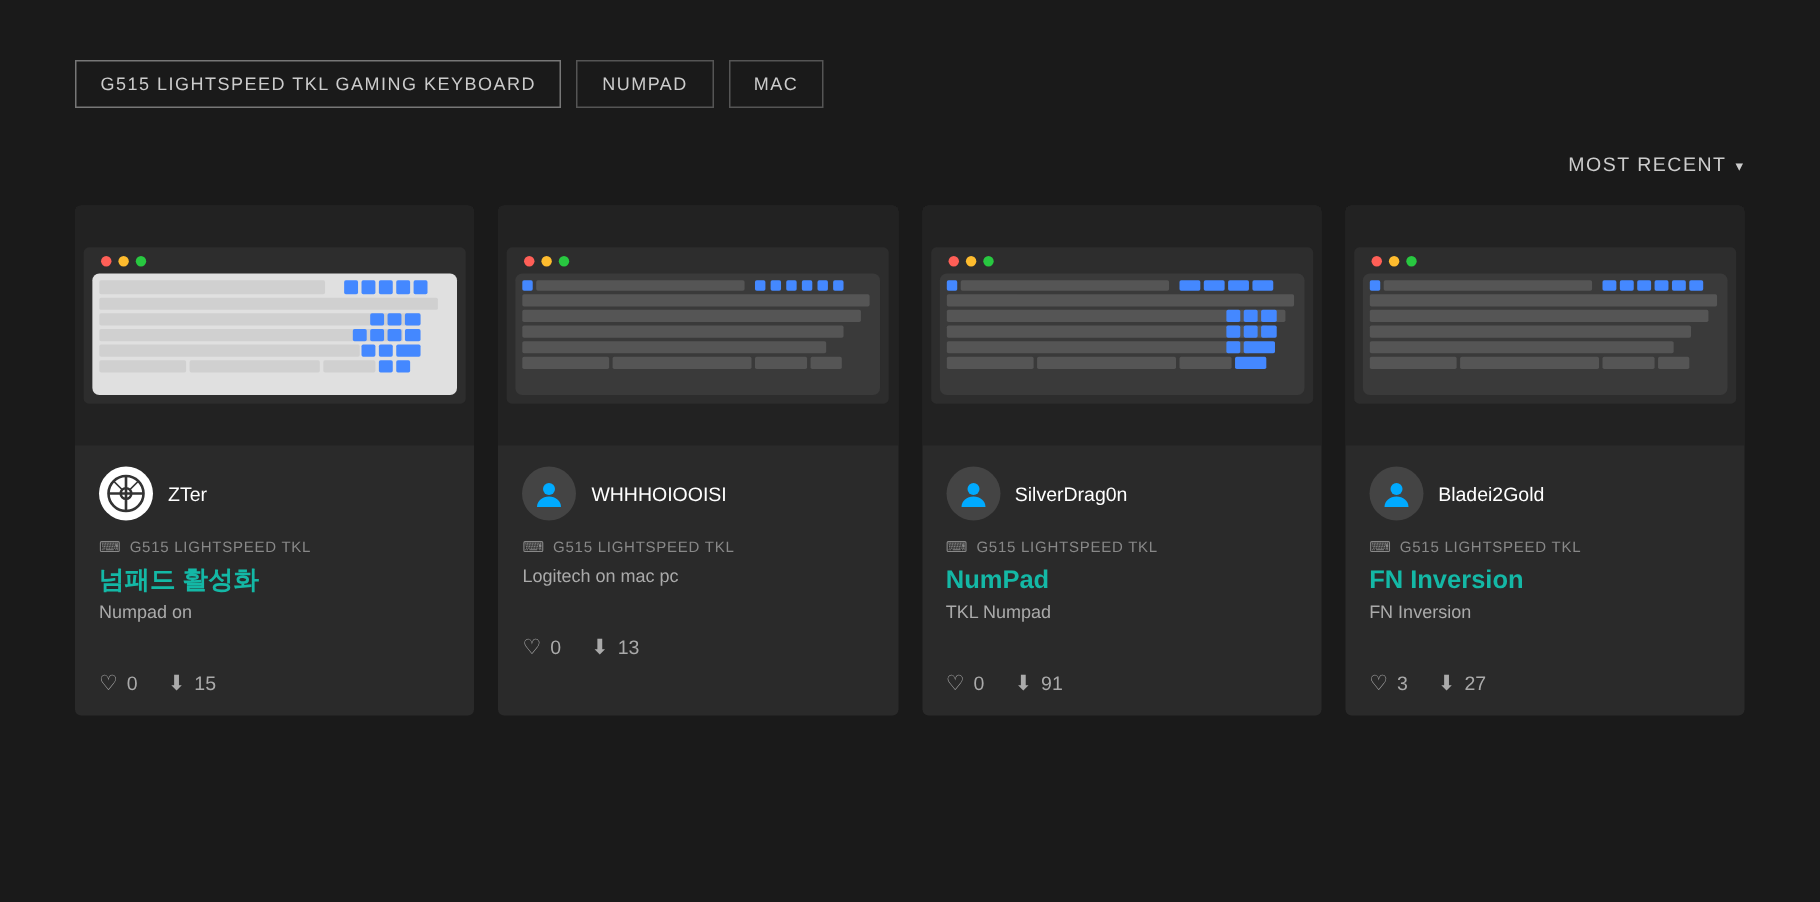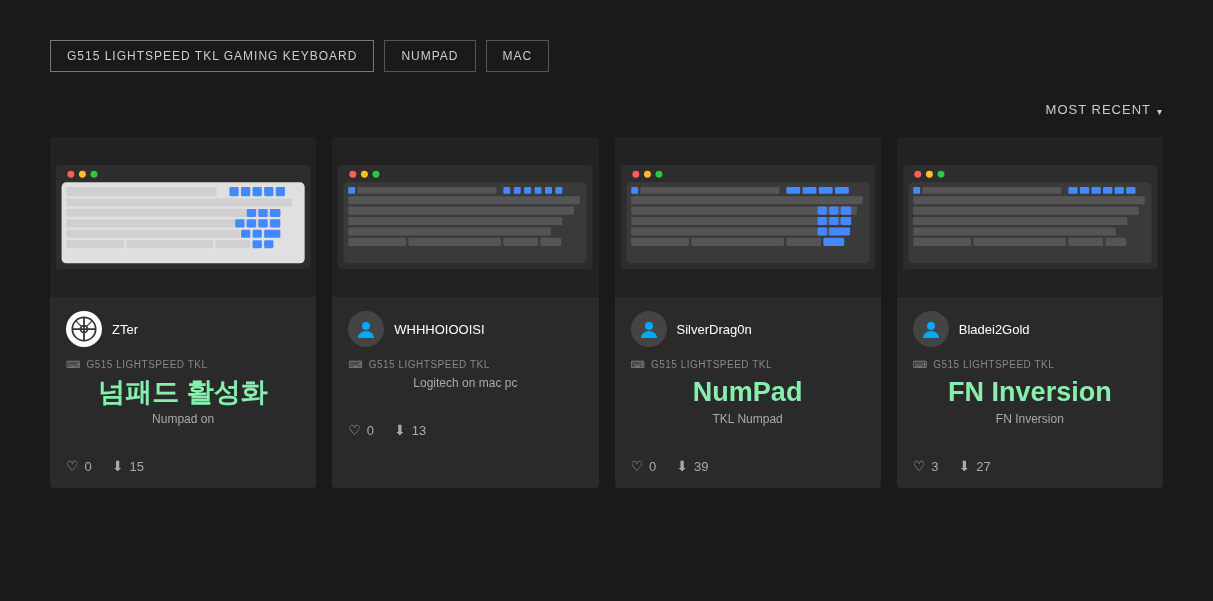--- a/index.html
+++ b/index.html
@@ -58,21 +58,20 @@
     .sort-label .chevron {
       font-size: 10px;
       color: #ccc;
     }
 
     
     .cards-grid {
       display: grid;
       grid-template-columns: repeat(4, 1fr);
       gap: 16px;
-      text-align: center;
     }
 
     
     .card {
       background: #2a2a2a;
       border-radius: 4px;
       overflow: hidden;
       cursor: pointer;
     }
 
@@ -134,22 +133,22 @@
       color: #888;
     }
 
     .device-name {
       font-size: 10px;
       color: #888;
       letter-spacing: 0.5px;
     }
 
     .card-title {
-      font-size: 27px;
-      color: #86efac;
+      font-size: 17px;
+      color: #14b8a6;
       font-weight: 600;
       margin-bottom: 4px;
       line-height: 1.2;
     }
 
     .card-subtitle {
       font-size: 12px;
       color: #aaa;
       margin-bottom: 32px;
     }
@@ -392,21 +391,21 @@
         </div>
         <div class="card-title">NumPad</div>
         <div class="card-subtitle">TKL Numpad</div>
         <div class="card-stats">
           <div class="stat">
             <span class="stat-icon">♡</span>
             <span>0</span>
           </div>
           <div class="stat">
             <span class="stat-icon">⬇</span>
-            <span>39</span>
+            <span>91</span>
           </div>
         </div>
       </div>
     </div>
 
     <div class="card">
       <div class="card-preview">
         <svg class="kbd-svg" viewBox="0 0 230 100" xmlns="http://www.w3.org/2000/svg">
           <rect x="5" y="5" width="220" height="90" rx="3" fill="#2d2d2d"></rect>
           <circle cx="18" cy="13" r="3" fill="#ff5f57"></circle>

